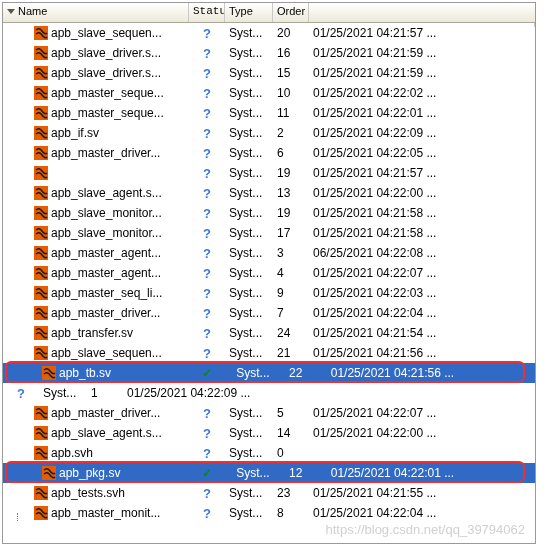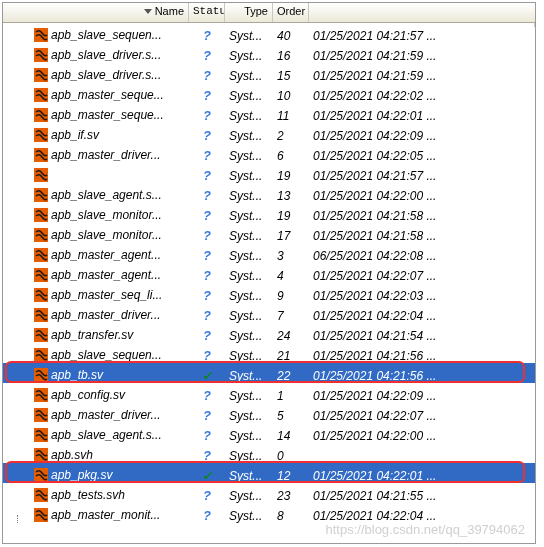--- a/index.html
+++ b/index.html
@@ -26,39 +26,37 @@
   border-bottom: 1px solid #aca899;
 }
 .header-cell {
   border-right: 1px solid #c8c8c8;
   padding: 2px 4px;
   font-size: 11px;
   color: #000;
   overflow: hidden;
   white-space: nowrap;
   position: relative;
-  text-align: right;
 }
 .col-name { width: 186px; }
 .col-status { width: 36px; font-family: Liberation Mono, monospace; }
 .col-type { width: 48px; }
 .col-order { width: 36px; }
 .col-modified { width: 226px; margin-top: 20px; }
 .rows {
   position: relative;
 }
 .row {
   display: flex;
   height: 20px;
-  align-items: flex-end;
+  align-items: center;
   position: relative;
-  font-style: italic;
 }
 .row.selected { background: #316ac5; color: #fff; }
-.row.selected .cell { color: #fff; }
+.row.selected .cell { color: #fff; margin-left: 8px; }
 .cell {
   padding: 0 4px;
   overflow: hidden;
   white-space: nowrap;
   text-overflow: ellipsis;
   font-size: 12px;
 }
 .name-cell {
   width: 186px;
   display: flex;
@@ -137,21 +135,21 @@
               <rect x="1" y="1" width="14" height="14" fill="#e65c00"></rect>
               <path d="M3 5 Q6 2 9 6 T14 8" stroke="#1a1a1a" stroke-width="1.5" fill="none"></path>
               <path d="M3 9 Q6 6 9 10 T14 12" stroke="#1a1a1a" stroke-width="1.5" fill="none"></path>
             </svg></span>
           <span>apb_slave_sequen...</span>
         </div>
         <div class="status-cell cell">
           <span class="q-icon">?</span>
         </div>
         <div class="type-cell cell">Syst...</div>
-        <div class="order-cell cell">40</div>
+        <div class="order-cell cell">20</div>
         <div class="modified-cell cell">01/25/2021 04:21:57 ...</div>
       </div>
       <div class="row">
         <div class="name-cell cell">
           <span class="tree-indent">
             <span class="tree-line" style=""></span>
           </span>
           <span class="file-icon"><svg viewBox="0 0 16 16">
               <rect x="1" y="1" width="14" height="14" fill="#e65c00"></rect>
               <path d="M3 5 Q6 2 9 6 T14 8" stroke="#1a1a1a" stroke-width="1.5" fill="none"></path>
@@ -464,31 +462,20 @@
         </div>
         <div class="status-cell cell">
           <span class="check-icon">✓</span>
         </div>
         <div class="type-cell cell">Syst...</div>
         <div class="order-cell cell">22</div>
         <div class="modified-cell cell">01/25/2021 04:21:56 ...</div>
       </div>
       <div class="highlight-box" style="left: 2px; top: 338px; width: 520px; height: 22px;"></div>
       <div class="row">
-        <div class="name-cell cell">
-          <span class="tree-indent">
-            <span class="tree-line" style=""></span>
-          </span>
-          <span class="file-icon"><svg viewBox="0 0 16 16">
-              <rect x="1" y="1" width="14" height="14" fill="#e65c00"></rect>
-              <path d="M3 5 Q6 2 9 6 T14 8" stroke="#1a1a1a" stroke-width="1.5" fill="none"></path>
-              <path d="M3 9 Q6 6 9 10 T14 12" stroke="#1a1a1a" stroke-width="1.5" fill="none"></path>
-            </svg></span>
-          <span>apb_config.sv</span>
-        </div>
         <div class="status-cell cell">
           <span class="q-icon">?</span>
         </div>
         <div class="type-cell cell">Syst...</div>
         <div class="order-cell cell">1</div>
         <div class="modified-cell cell">01/25/2021 04:22:09 ...</div>
       </div>
       <div class="row">
         <div class="name-cell cell">
           <span class="tree-indent">

